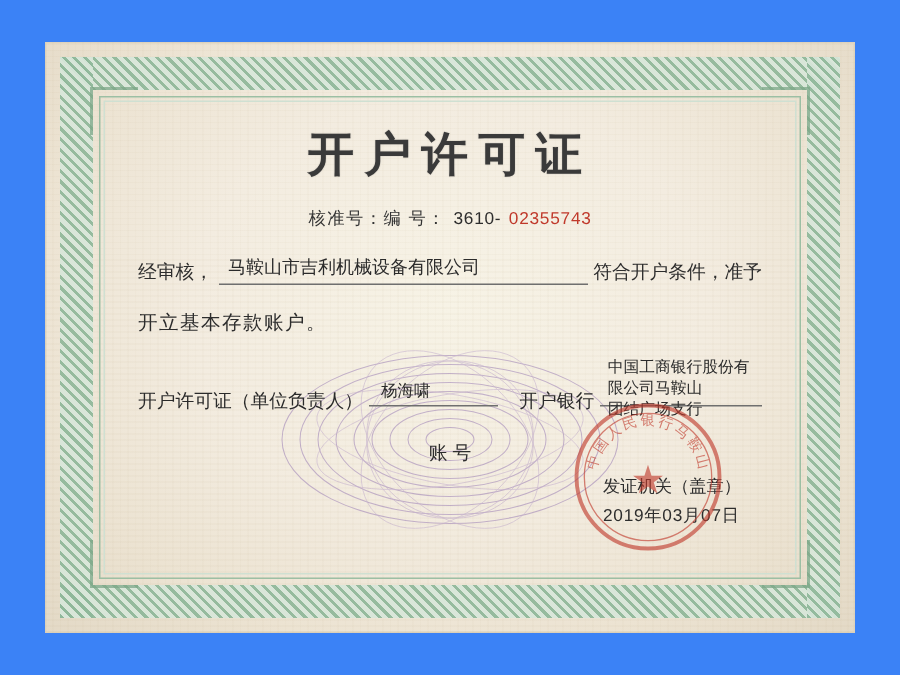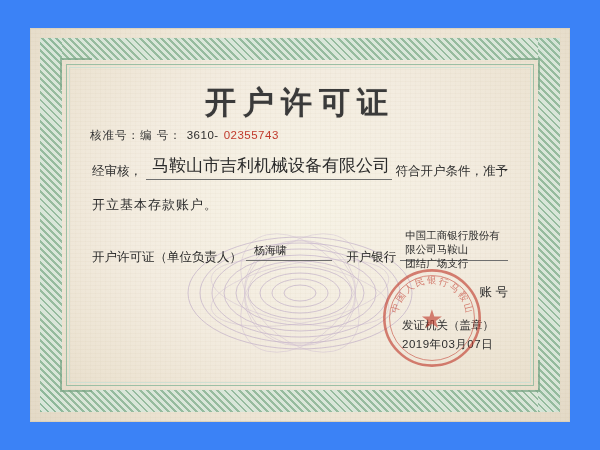--- a/index.html
+++ b/index.html
@@ -101,55 +101,55 @@
     font-size: 31px;
     font-weight: bold;
     letter-spacing: 7px;
     color: #3a3a3a;
     margin-top: 10px;
     text-shadow: 0 0 1px rgba(0,0,0,.25);
   }
 
   .row-nums {
     display: flex;
-    justify-content: flex-start;
+    justify-content: center;
     align-items: baseline;
-    margin-top: 4px;
+    margin-top: 14px;
     padding: 0 14px;
     font-size: 11px;
   }
   .lbl { font-size: 11.5px; color: #333; letter-spacing: 1px; }
   .val-black { font-size: 11.5px; color: #2d2d2d; letter-spacing: .5px; }
   .val-red { font-size: 11.5px; color: #c0392b; letter-spacing: .5px; }
   .num-group { display: flex; align-items: baseline; gap: 5px; }
 
   .body-lines {
     margin-top: 20px;
     padding: 0 16px;
   }
   .line {
     display: flex;
-    align-items: flex-end;
+    align-items: center;
     margin-bottom: 16px;
     font-size: 12.5px;
     color: #2d2d2d;
   }
   .seg { white-space: nowrap; }
   .fill {
     flex: 1;
     border-bottom: 1px solid #6f6f6f;
     margin: 0 4px;
     position: relative;
     height: 15px;
   }
   .fill .ftext {
     position: absolute;
     left: 6px;
     bottom: 2px;
-    font-size: 17px;
+    font-size: 12px;
     color: #2b2b2b;
     white-space: nowrap;
   }
   .fill-wide { flex: 2.1; }
   .line2 { font-size: 13px; letter-spacing: 1px; }
 
   .two-col {
     display: flex;
     align-items: baseline;
     gap: 4px;

